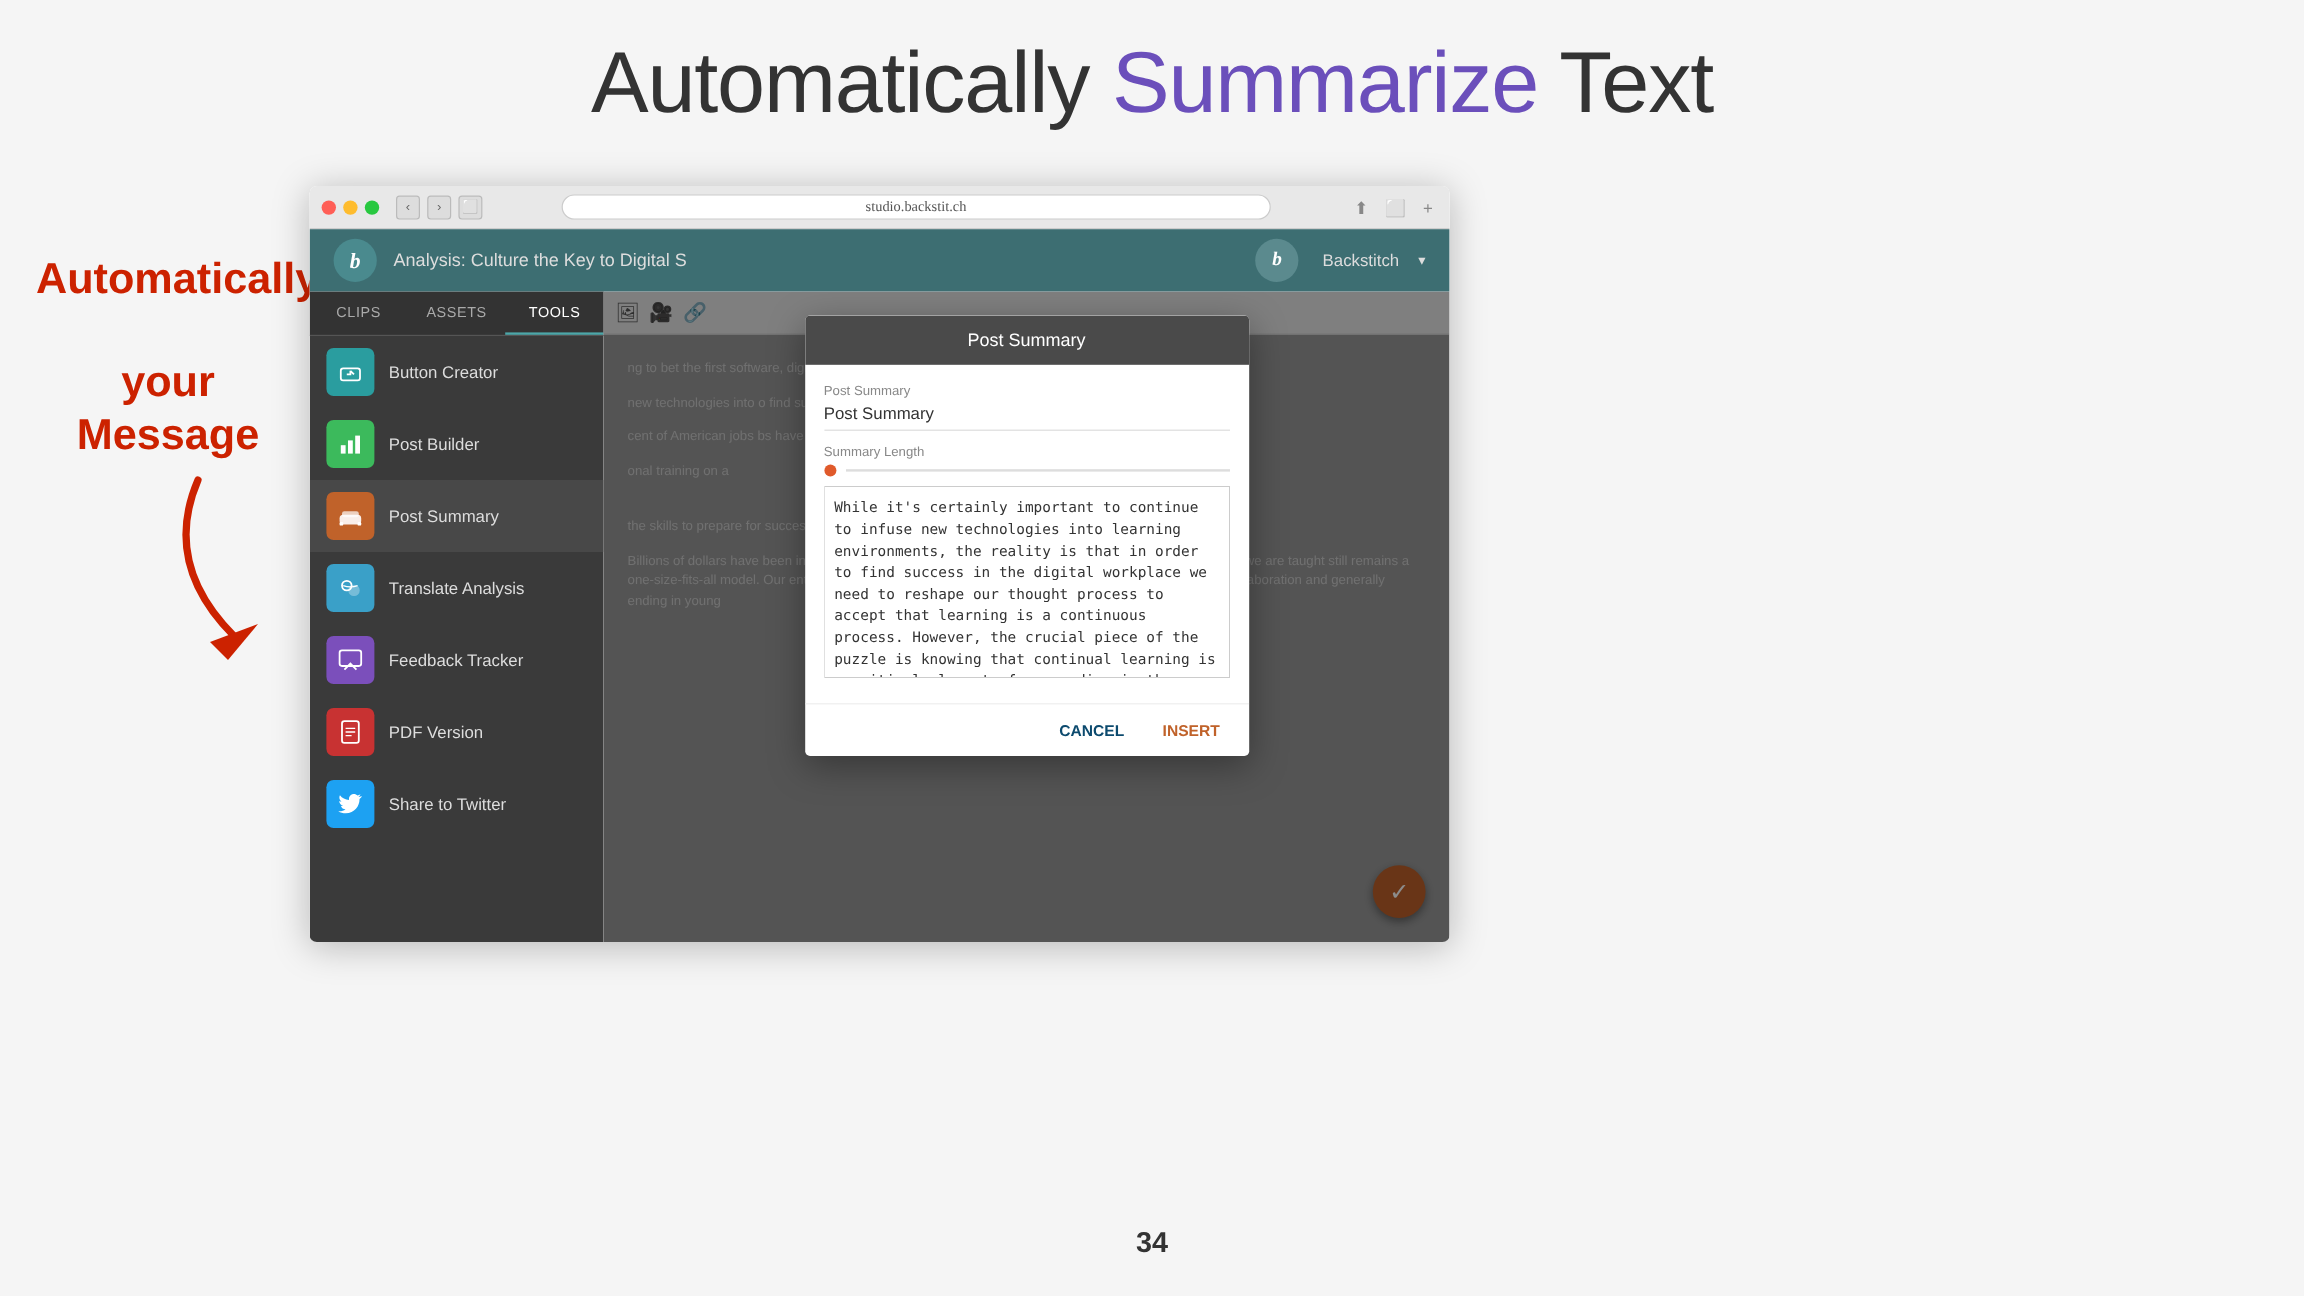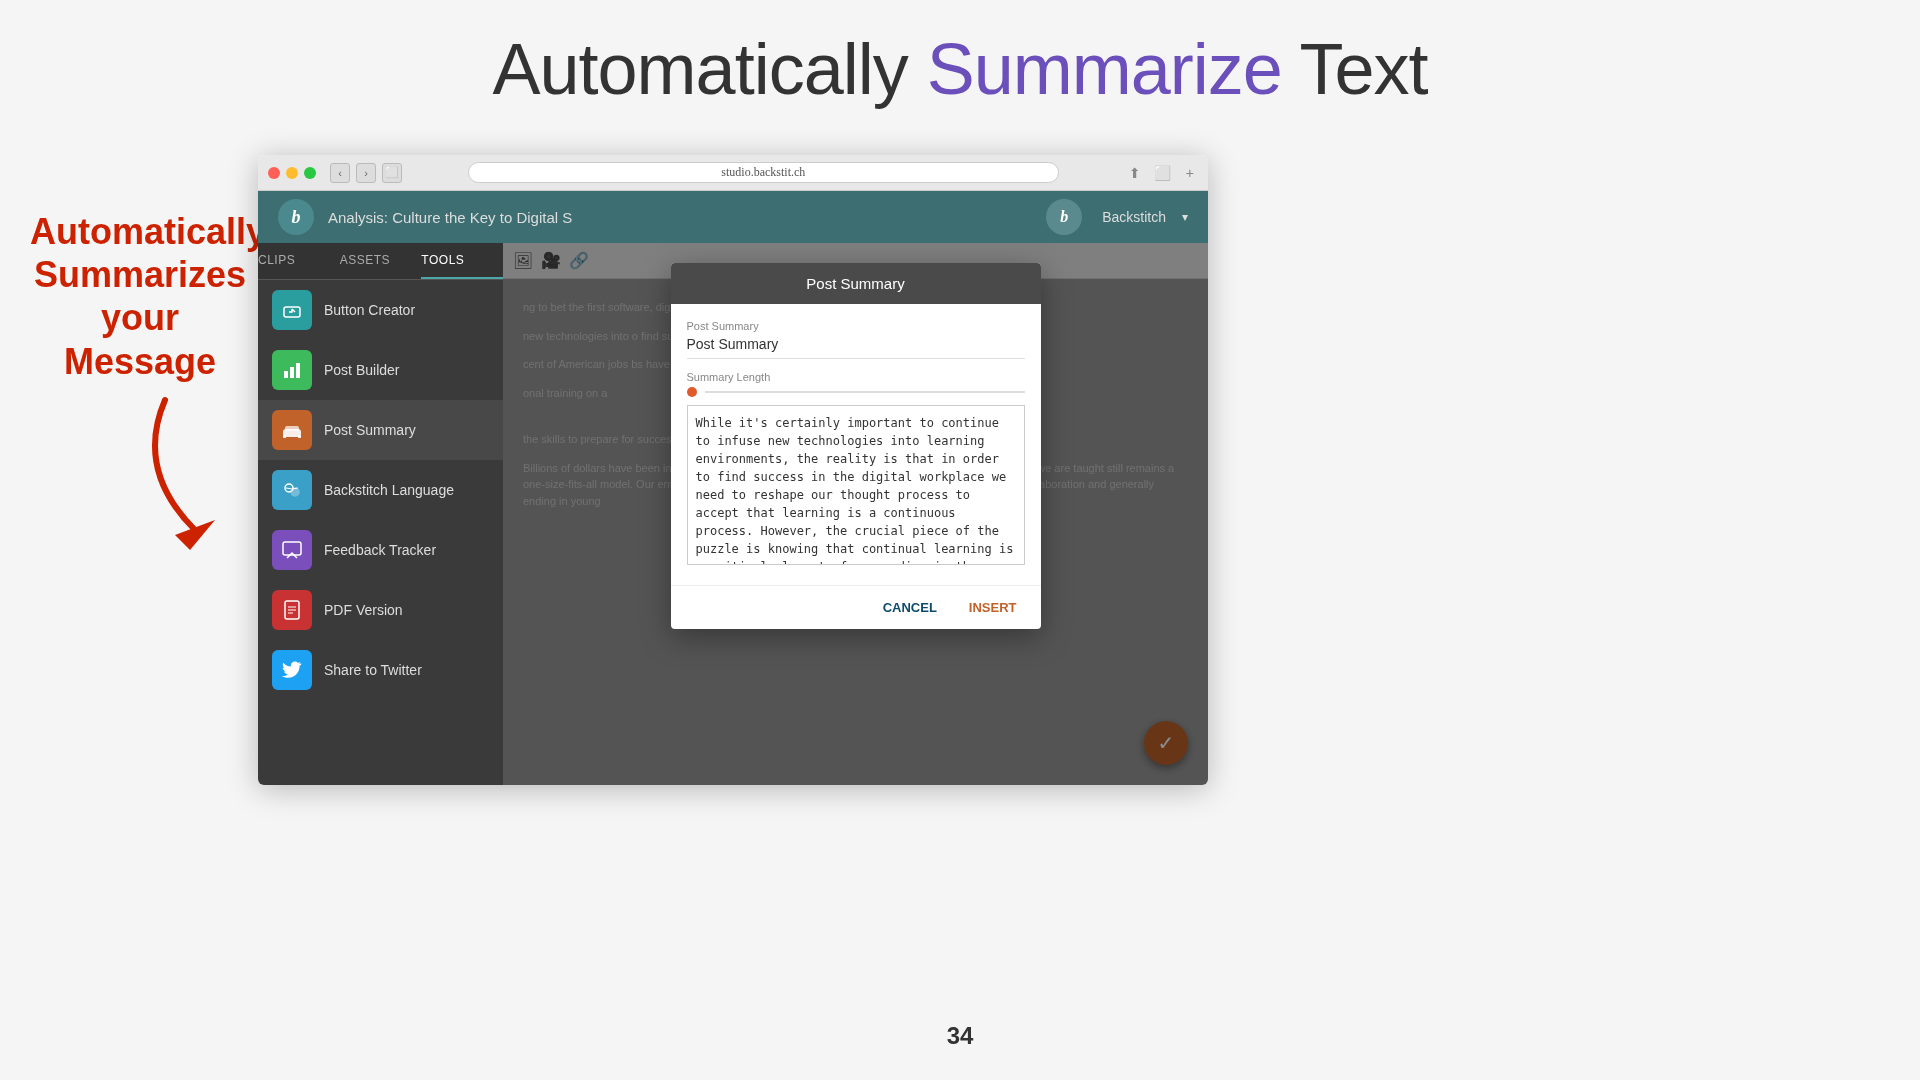--- a/index.html
+++ b/index.html
@@ -160,21 +160,21 @@
     }
 
     
     .sidebar-tabs {
       display: flex;
       background: #333;
       border-bottom: 1px solid #555;
     }
     .sidebar-tab {
       flex: 1;
-      text-align: left;
+      text-align: center;
       padding: 10px 0;
       font-size: 12px;
       color: #aaa;
       cursor: pointer;
       letter-spacing: 0.5px;
     }
     .sidebar-tab.active {
       color: #fff;
       border-bottom: 2px solid #4da6a8;
     }
@@ -366,21 +366,21 @@
   </style>
 </head>
 <body>
 
 <div class="slide-title">
   <span>Automatically </span><span style="color:#6b4fbb">Summarize</span><span> Text</span>
 </div>
 
 <div class="left-annotation">
   <span>Automatically</span><br>
-  <span>Summarizes</span><br>
+  <br>
   <span>your Message</span>
 </div>
 
 <svg class="arrow-svg" viewBox="0 0 180 160">
   <path d="M60,10 Q30,80 90,140" stroke="#cc2200" stroke-width="6" fill="none" stroke-linecap="round"></path>
   <polygon points="70,145 110,130 85,160" fill="#cc2200"></polygon>
 </svg>
 
 <div class="browser">
 
@@ -463,21 +463,21 @@
         </div>
 
         <div class="sidebar-item">
           <div class="item-icon icon-translate">
             <svg width="22" height="22" viewBox="0 0 22 22" fill="white">
               <circle cx="8" cy="9" r="4" stroke="white" stroke-width="1.5" fill="none"></circle>
               <circle cx="14" cy="13" r="4" stroke="white" stroke-width="1.5" fill="white" opacity="0.3"></circle>
               <path d="M5 9 Q11 11 17 9" stroke="white" stroke-width="1" fill="none"></path>
             </svg>
           </div>
-          <span>Backstitch Language</span>
+          <span>Translate Analysis</span>
         </div>
 
         <div class="sidebar-item">
           <div class="item-icon icon-purple">
             <svg width="22" height="22" viewBox="0 0 22 22" fill="white">
               <rect x="2" y="3" width="18" height="13" rx="2" stroke="white" stroke-width="1.5" fill="none"></rect>
               <path d="M6 19 L11 14 L16 19" stroke="white" stroke-width="1.5" fill="none"></path>
             </svg>
           </div>
           <span>Feedback Tracker</span>

